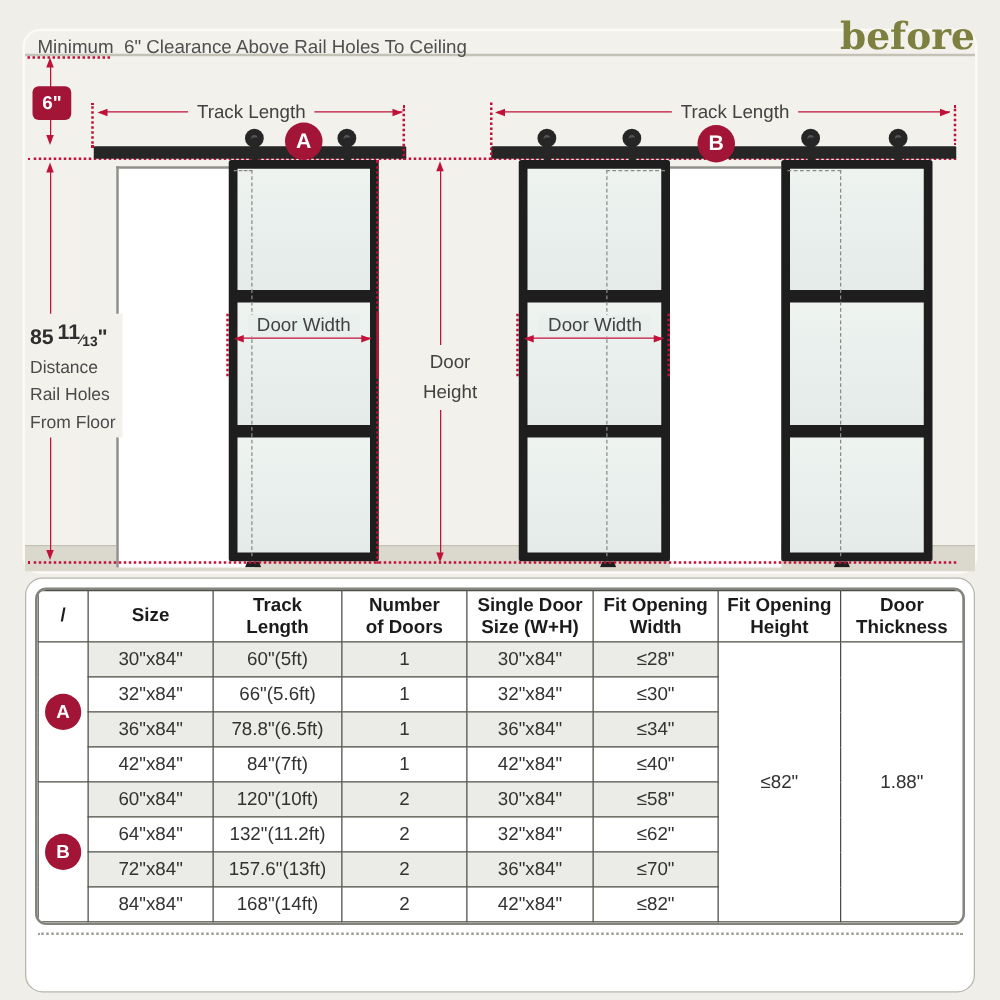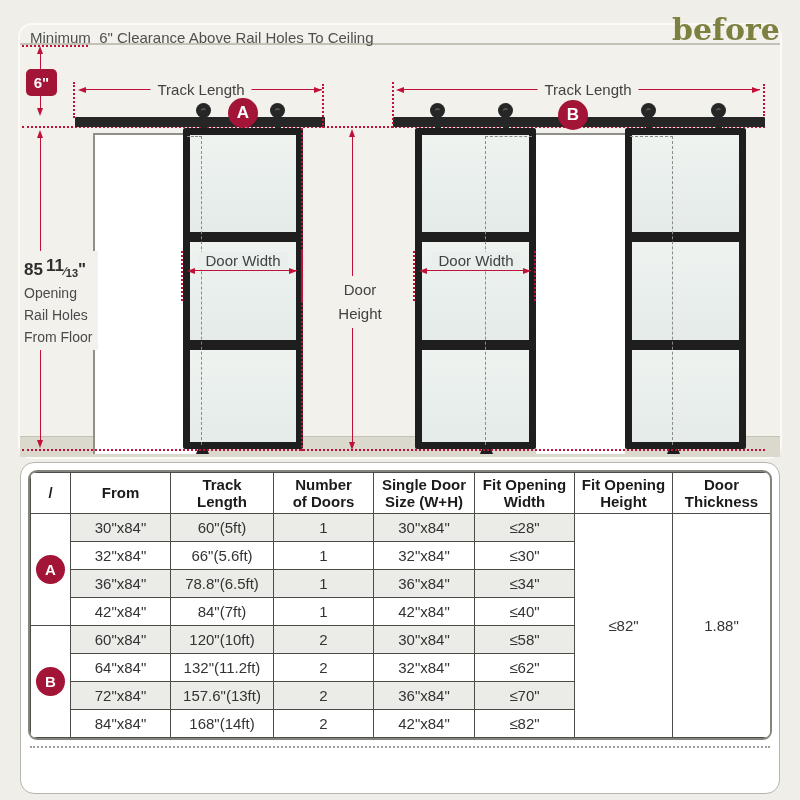--- a/index.html
+++ b/index.html
@@ -105,21 +105,21 @@
   <div class="clear-badge">6"</div>
   <div class="dim-v" style="left:40px;top:51px;height:62px;z-index:7;"></div>
   <div class="ah ah-up" style="left:36.5px;top:46px;z-index:7;"></div>
   <div class="ah ah-down" style="left:36.5px;top:108px;z-index:7;"></div>
 
   <div class="dim-v" style="left:40px;top:133px;height:310px;z-index:7;"></div>
   <div class="ah ah-up" style="left:36.5px;top:130px;z-index:7;"></div>
   <div class="ah ah-down" style="left:36.5px;top:440px;z-index:7;"></div>
   <div class="rail-label">
     <div><span class="big">85</span><span class="frac">&nbsp;<sup>11</sup>⁄<sub>13</sub></span><span class="big">"</span></div>
-    <div class="rail-caption">Opening
+    <div class="rail-caption">Distance
 Rail Holes
 From Floor</div>
   </div>
 
   <div class="track" style="left:75px;width:250px;"></div>
   <div class="track" style="left:393px;width:372px;"></div>
 
   <div class="hanger" style="left:196px;">
       <div class="wheel"></div>
       <div class="strap"></div>
@@ -219,21 +219,21 @@
           <col style="width:103px">
           <col style="width:100px">
         <col style="width:101px">
           <col style="width:100px">
           <col style="width:98px">
           <col style="width:98px">
       </colgroup>
       <thead>
         <tr>
           <th>/</th>
-          <th>From</th>
+          <th>Size</th>
           <th>Track
 Length</th>
           <th>Number
 of Doors</th>
           <th>Single Door
 Size (W+H)</th>
           <th>Fit Opening
 Width</th>
           <th>Fit Opening
 Height</th>

